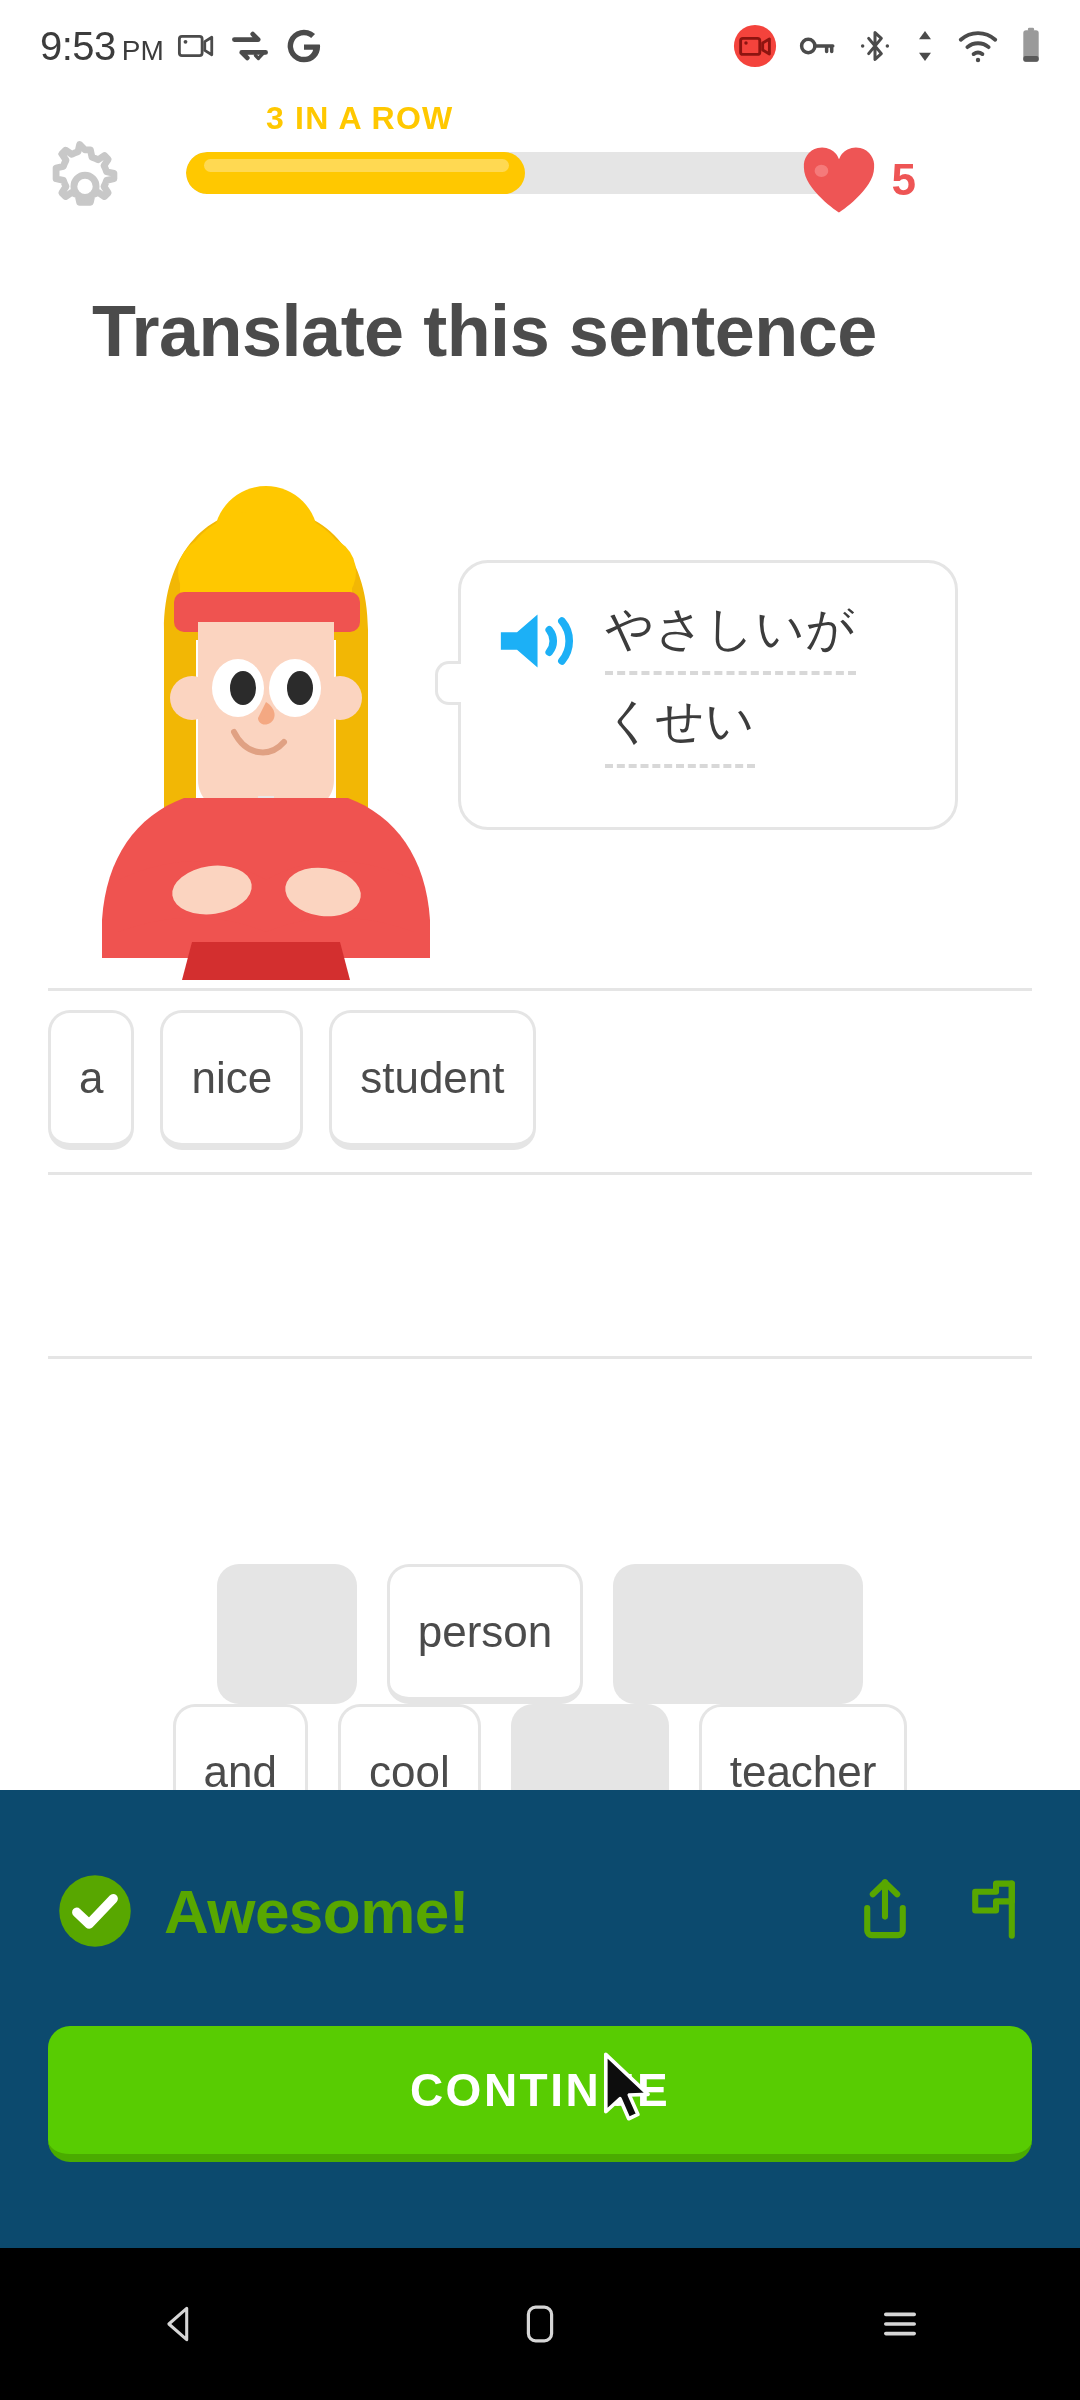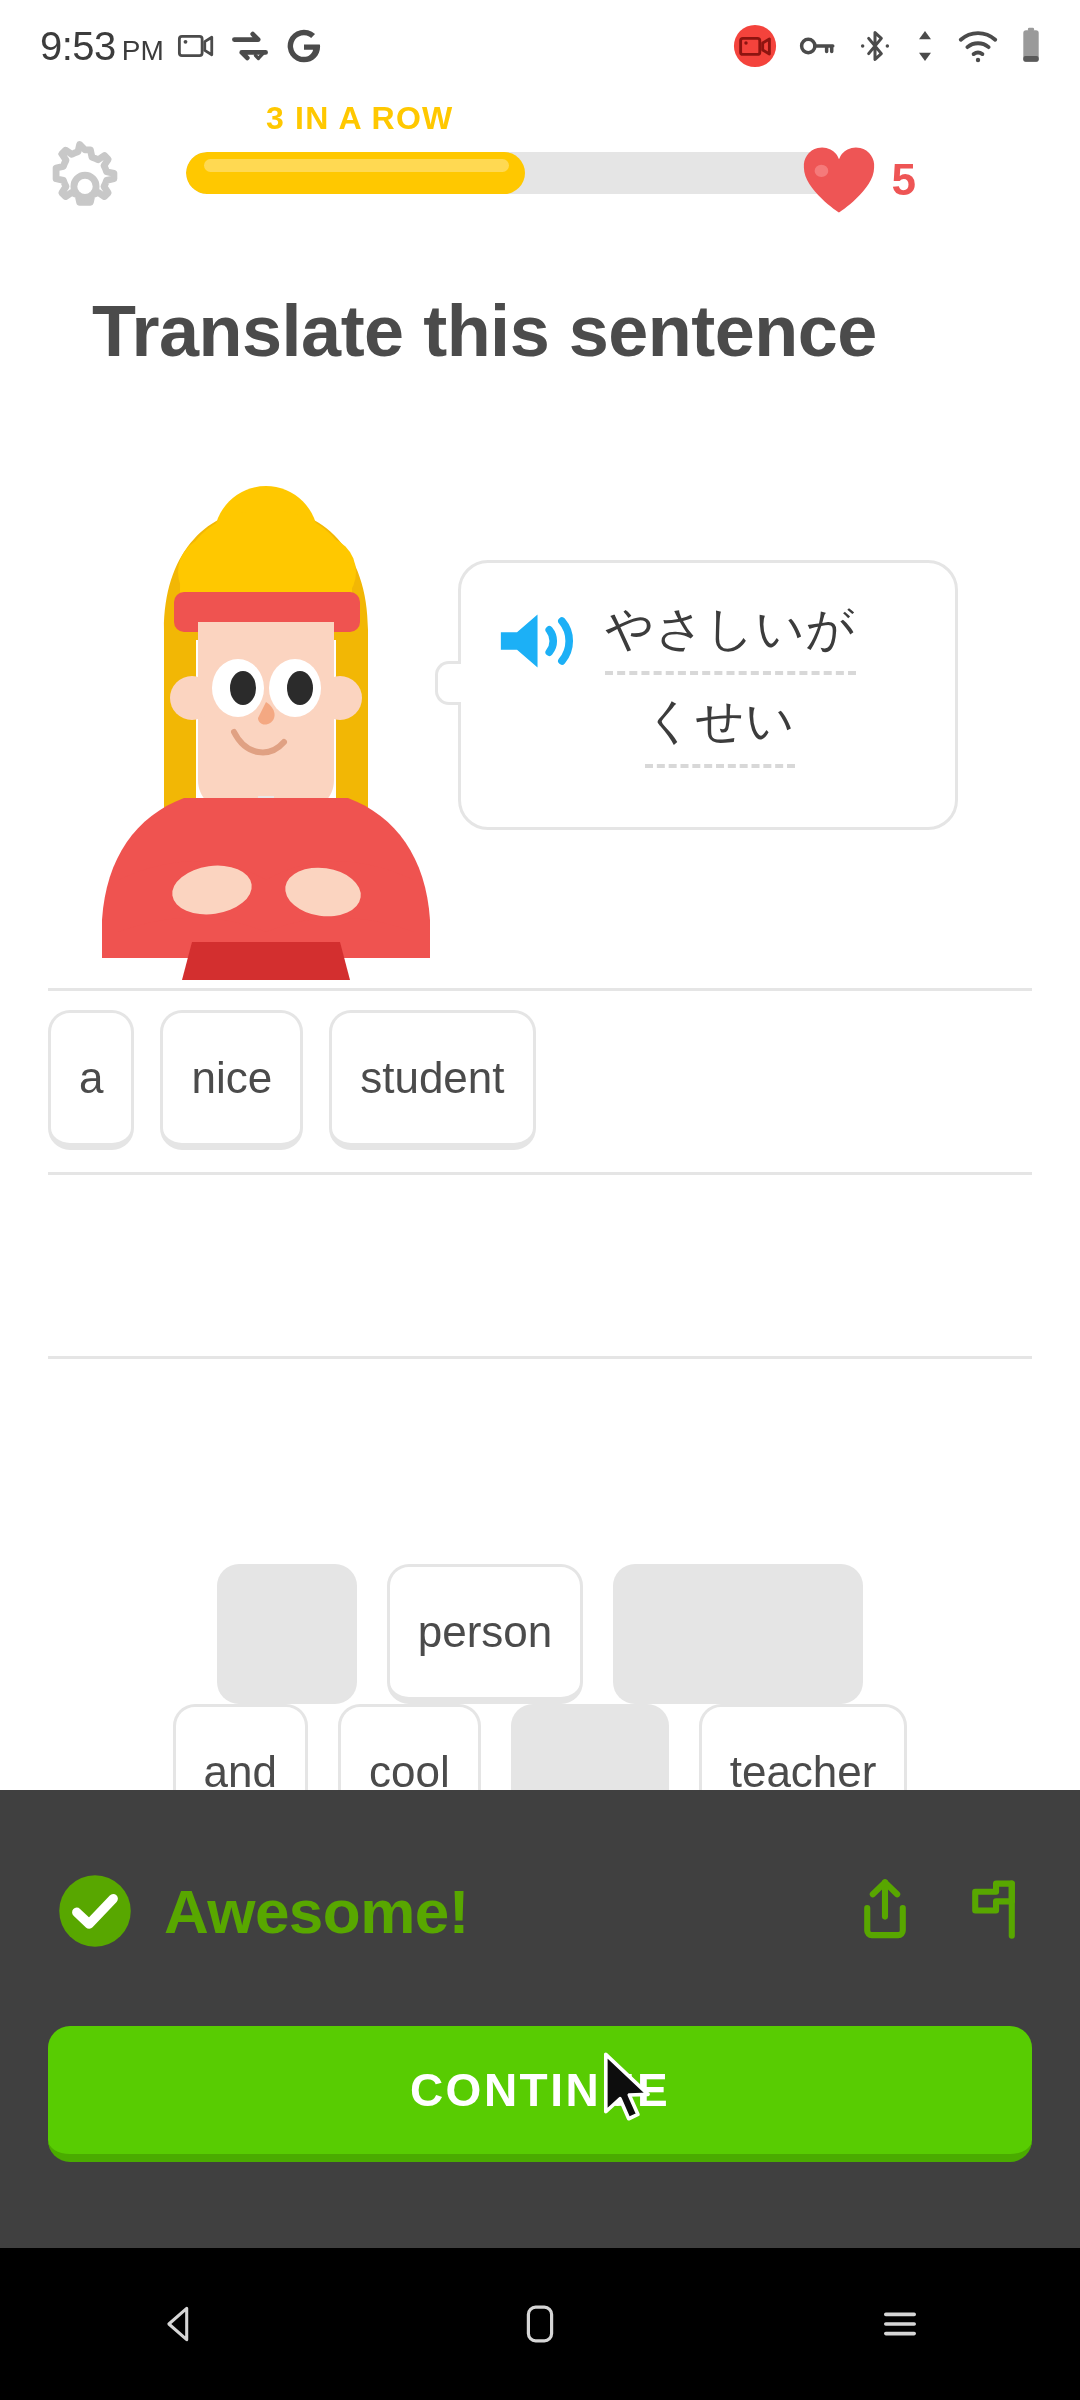--- a/index.html
+++ b/index.html
@@ -69,21 +69,21 @@
   #bubble-tail::after{
     content:""; position:absolute; right:-6px; top:-3px;
     width:10px; height:44px; background:#ffffff;
   }
   #bubble-inner{ display:flex; align-items:flex-start; }
   #speaker-btn{ flex:0 0 auto; margin-right:22px; margin-top:8px; }
   #jp-text{
     font-size:48px; color:#3c3c3c; line-height:1.34; letter-spacing:1px;
   }
   .jp-line{ display:inline-block; border-bottom:4px dashed #d8d8d8; padding-bottom:10px; }
-  .jp-line-2{ margin-top:14px;margin-left:40px; }
+  .jp-line-2{ margin-top:14px; }
 
   
   #answer-zone{ position:absolute; left:0; top:988px; width:1080px; }
   .rule{ position:absolute; left:48px; width:984px; height:3px; background:#e5e5e5; }
   #rule-1{ top:0px; }
   #rule-2{ top:184px; }
   #rule-3{ top:368px; }
 
   #answer-tiles{ position:absolute; left:48px; top:22px; display:flex; gap:26px; }
   .tile{
@@ -99,21 +99,21 @@
   .bank-row-2{ margin-top:34px; }
   .tile-blank{
     background:#e5e5e5; border:3px solid #e5e5e5; border-bottom-width:7px;
     border-radius:22px; height:140px;
     border-color:transparent;
   }
 
   
   #feedback{
     position:absolute; left:0; bottom:152px; width:1080px; height:458px;
-    background:#404040;
+    background:#0c4a6e;
   }
   #feedback-head{
     position:absolute; left:56px; top:82px; right:56px;
     display:flex; align-items:center;
   }
   #feedback-text{
     font-size:62px; font-weight:bold; color:#58a700; margin-left:30px; letter-spacing:-0.5px;
   }
   #feedback-actions{ margin-left:auto; display:flex; align-items:center; gap:46px; }
   #continue-btn{

